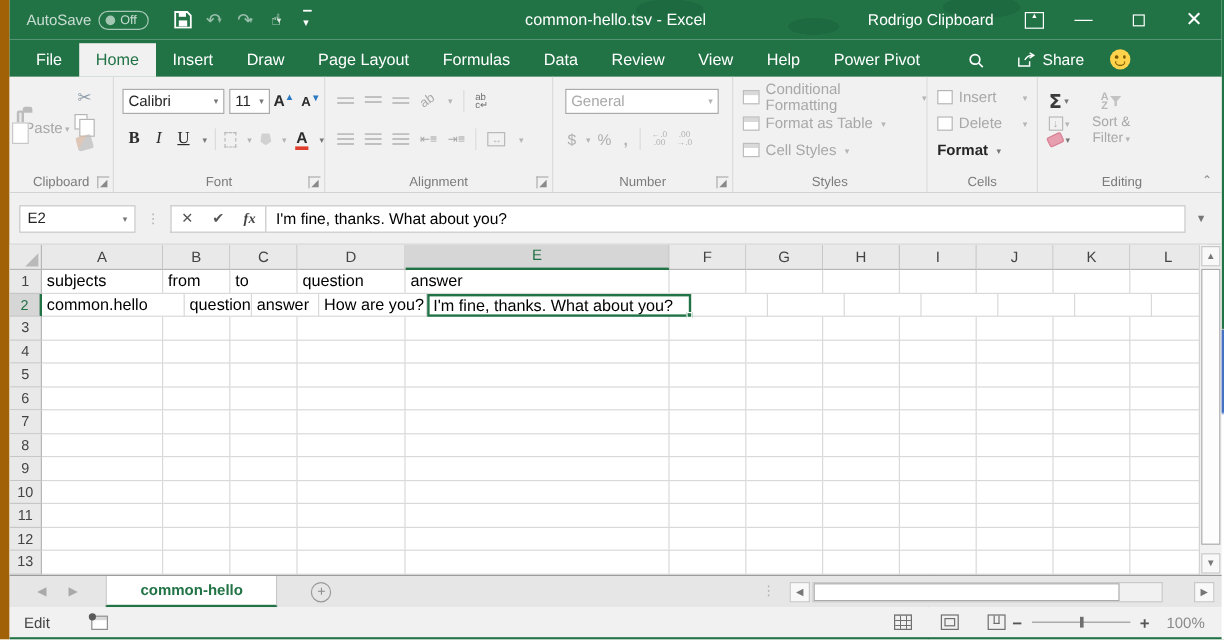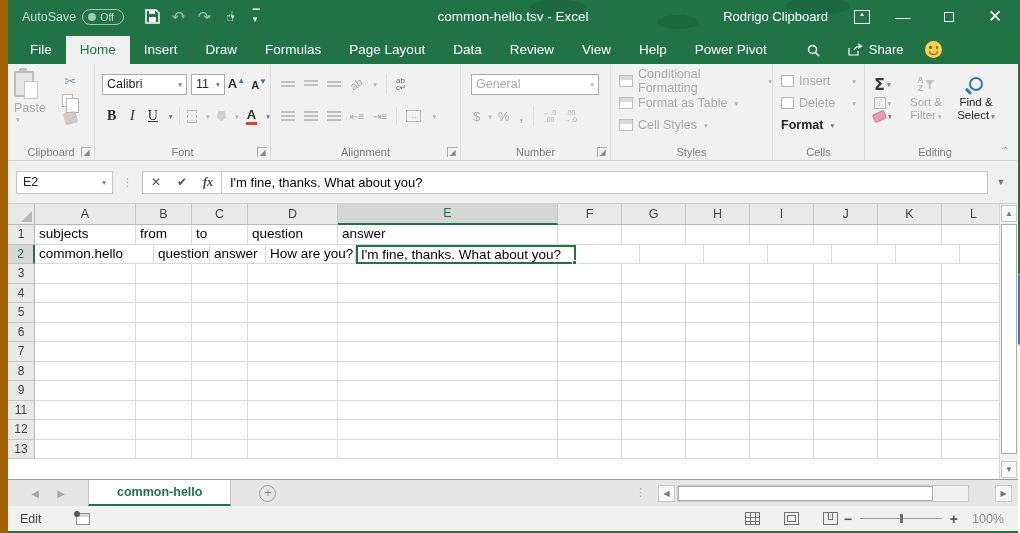--- a/index.html
+++ b/index.html
@@ -47,21 +47,21 @@
   .r2 { position:absolute; top:39px; left:0; right:0; height:26px; display:flex; align-items:center; }
   .dd { font-size:7.5px; color:#777; margin-left:2px; }
   .dd.dim { color:#b5b5b5; }
   .dis { color:#a8a8a8; }
   .combo { background:#fff; border:1px solid #ababab; height:21px; display:flex; align-items:center; padding:0 4px; font-size:12.5px; color:#262626; }
   .ico { display:inline-flex; align-items:center; justify-content:center; }
   .bars { display:inline-block; width:14px; height:10px; background:repeating-linear-gradient(to bottom,#9a9a9a 0 1.6px,transparent 1.6px 4.2px); }
   .bars.dim { background:repeating-linear-gradient(to bottom,#c0c0c0 0 1.6px,transparent 1.6px 4.2px); }
 
   
-  .paste { width:44px; height:72px; margin:7px 0 0 6px; display:flex; flex-direction:column; align-items:flex-start; color:#a8a8a8; font-size:12.5px; }
+  .paste { width:44px; height:72px; margin:7px 0 0 6px; display:flex; flex-direction:row; align-items:center; color:#a8a8a8; font-size:12.5px; }
   .clipico { width:20px; height:26px; border:2px solid #bcbcbc; border-radius:2px; background:#e8e8e8; position:relative; margin-bottom:4px; }
   .clipico::before { content:""; position:absolute; left:3px; top:-5px; width:8px; height:5px; background:#bcbcbc; border-radius:2px 2px 0 0; }
   .clipico::after { content:""; position:absolute; right:-6px; bottom:-4px; width:12px; height:16px; background:#fff; border:1.5px solid #c7c7c7; }
   .cc-col { display:flex; flex-direction:column; gap:5px; margin-left:2px; margin-top:9px; }
   .scis { color:#8d9aa8; font-size:14px; }
   .copyico { width:11px; height:13px; border:1.4px solid #b5b5b5; background:#fff; position:relative; }
   .copyico::before { content:""; position:absolute; left:3px; top:3px; width:11px; height:13px; border:1.4px solid #b5b5b5; background:#fff; }
   .fmtico { width:13px; height:12px; background:linear-gradient(135deg,#d9b9a5 40%,#bfbfbf 41%); transform:rotate(-15deg); border-radius:2px; opacity:.75; }
 
   
@@ -204,22 +204,22 @@
     <div class="wbtn close">
         <span>✕</span>
       </div>
   </div>
 
   <div class="tabrow">
     <span class="tab" style="margin-left:8px">File</span>
     <span class="tab active">Home</span>
     <span class="tab">Insert</span>
     <span class="tab">Draw</span>
+    <span class="tab">Page Layout</span>
     <span class="tab">Formulas</span>
-    <span class="tab">Page Layout</span>
     <span class="tab">Data</span>
     <span class="tab">Review</span>
     <span class="tab">View</span>
     <span class="tab">Help</span>
     <span class="tab">Power Pivot</span>
     <span class="tellme">
       <svg width="13" height="13" viewBox="0 0 13 13">
           <circle cx="5.5" cy="5.5" r="4" fill="none" stroke="#fff" stroke-width="1.4"></circle>
           <line x1="8.7" y1="8.7" x2="12" y2="12" stroke="#fff" stroke-width="1.4"></line>
         </svg>
@@ -394,26 +394,20 @@
             <span class="dd">▾</span>
           </span>
       </div>
       <div class="bigbtn" style="left:38px;color:#a8a8a8">
         <div style="height:24px;display:flex;align-items:center;justify-content:center;gap:1px">
             <span class="azico">A<br>Z</span>
             <span class="funnel"></span>
           </div>
         <span>Sort &amp; Filter</span><span class="dd dim">▾</span>
       </div>
-      <div class="bigbtn" style="left:88px;color:#262626">
-        <div style="height:24px;display:flex;align-items:center;justify-content:center">
-            <span class="mag"></span>
-          </div>
-        <span>Find &amp; Select</span><span class="dd">▾</span>
-      </div>
       <div class="glabel">Editing</div>
     </div>
     <div class="collapse">⌃</div>
   </div>
 
   <div class="fbar">
     <div class="namebox">
         <span>E2</span>
         <span class="dd">▾</span>
       </div>
@@ -574,20 +568,35 @@
         <div class="cell" style="width: 220px;"></div>
         <div class="cell" style="width: 64px;"></div>
         <div class="cell" style="width: 64px;"></div>
         <div class="cell" style="width: 64px;"></div>
         <div class="cell" style="width: 64px;"></div>
         <div class="cell" style="width: 64px;"></div>
         <div class="cell" style="width: 64px;"></div>
         <div class="cell" style="width: 64px;"></div>
       </div>
       <div class="grow">
+        <div class="row-h">10</div>
+        <div class="cell" style="width: 101px;"></div>
+        <div class="cell" style="width: 56px;"></div>
+        <div class="cell" style="width: 56px;"></div>
+        <div class="cell" style="width: 90px;"></div>
+        <div class="cell" style="width: 220px;"></div>
+        <div class="cell" style="width: 64px;"></div>
+        <div class="cell" style="width: 64px;"></div>
+        <div class="cell" style="width: 64px;"></div>
+        <div class="cell" style="width: 64px;"></div>
+        <div class="cell" style="width: 64px;"></div>
+        <div class="cell" style="width: 64px;"></div>
+        <div class="cell" style="width: 64px;"></div>
+      </div>
+      <div class="grow">
         <div class="row-h">11</div>
         <div class="cell" style="width: 101px;"></div>
         <div class="cell" style="width: 56px;"></div>
         <div class="cell" style="width: 56px;"></div>
         <div class="cell" style="width: 90px;"></div>
         <div class="cell" style="width: 220px;"></div>
         <div class="cell" style="width: 64px;"></div>
         <div class="cell" style="width: 64px;"></div>
         <div class="cell" style="width: 64px;"></div>
         <div class="cell" style="width: 64px;"></div>

